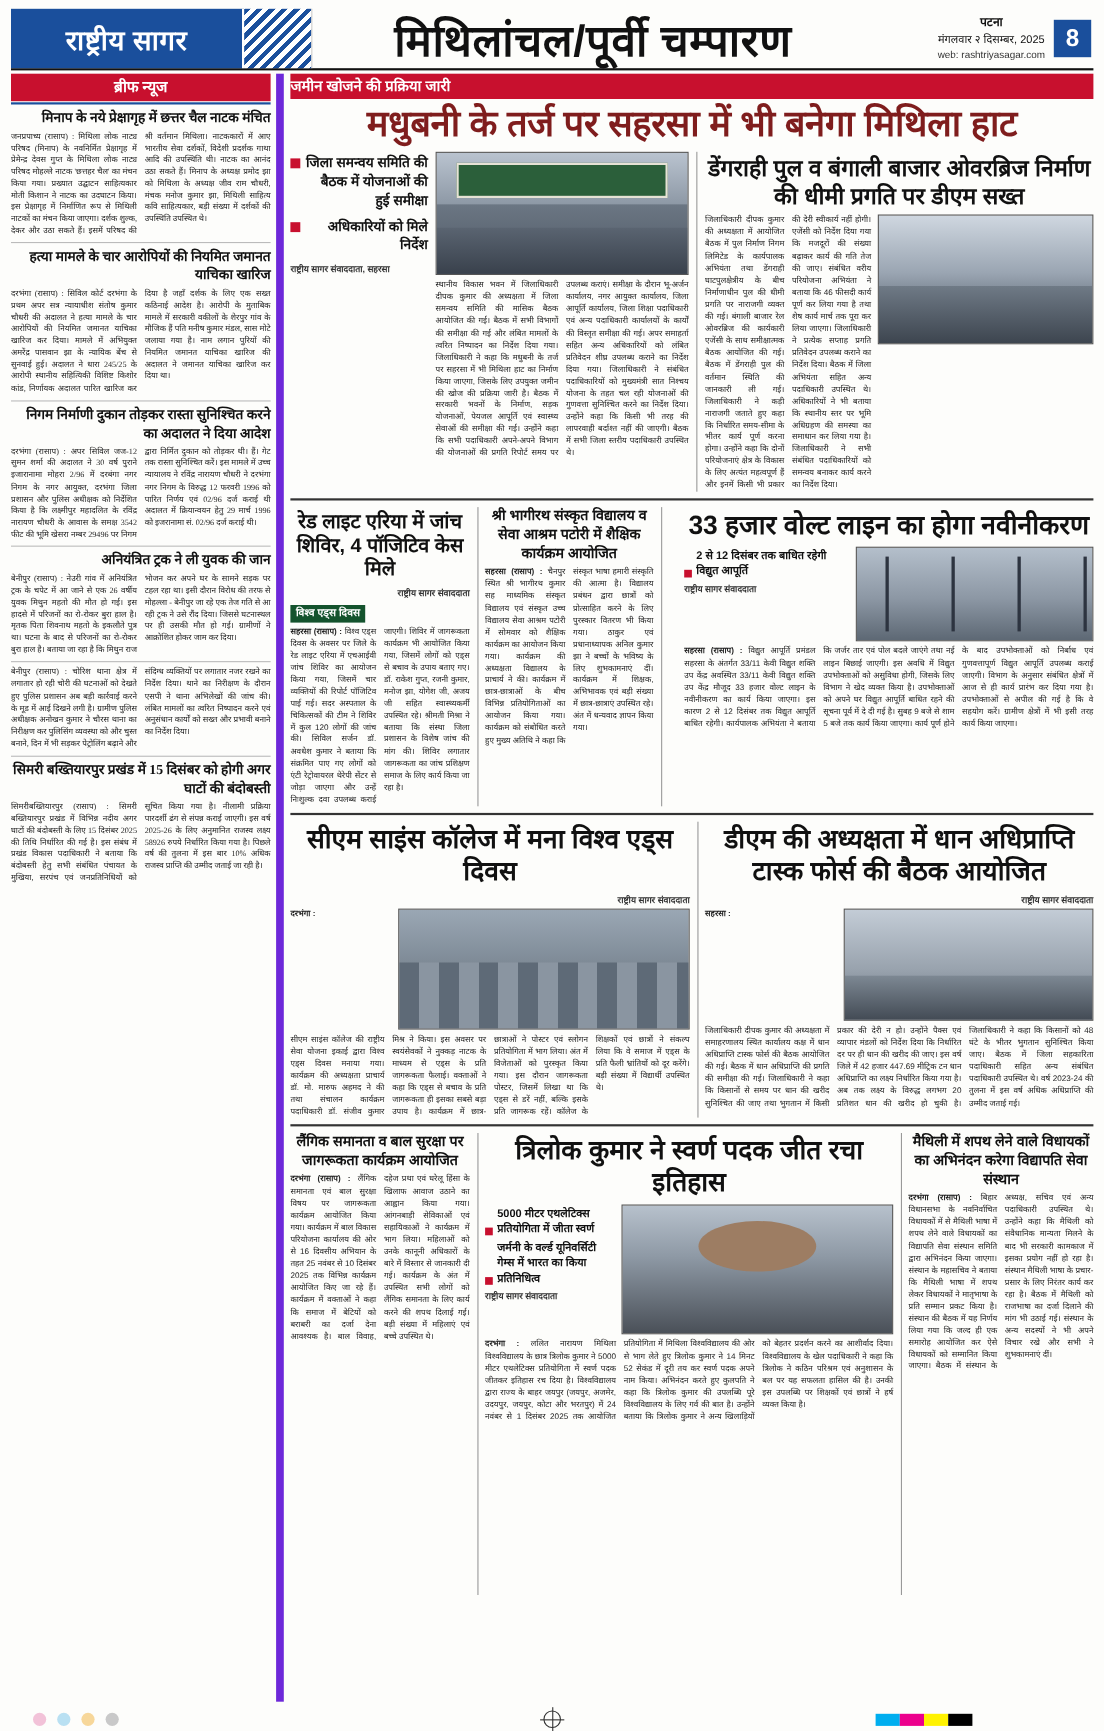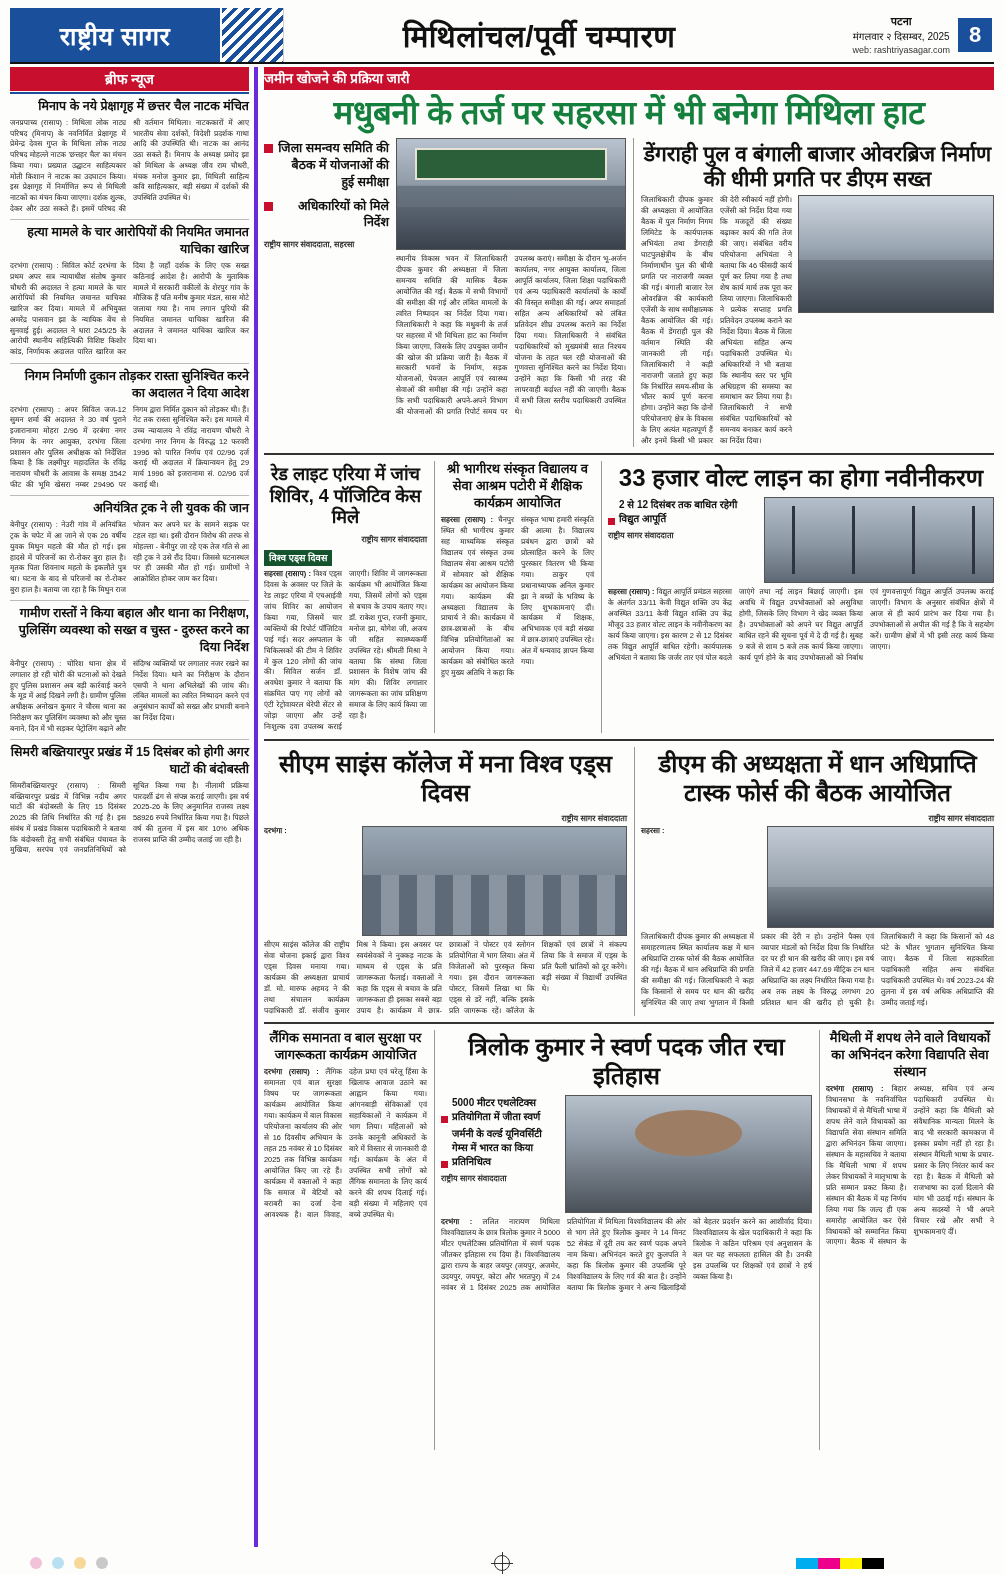--- a/index.html
+++ b/index.html
@@ -51,21 +51,21 @@
     );
     border-right: 1px solid #ccc;
   }
   .mast-center {
     flex: 1;
     display: flex;
     align-items: center;
     justify-content: center;
   }
   .mast-title {
-    font-size: 30px;
+    font-size: 40px;
     font-weight: bold;
     color: #111;
     letter-spacing: 0.5px;
   }
   .mast-right {
     width: 200px;
     display: flex;
     align-items: center;
     justify-content: flex-end;
     gap: 8px;
@@ -92,22 +92,23 @@
   }
 
   
   .content {
     display: flex;
     gap: 6px;
     height: 1480px;
   }
   .col-left {
     width: 248px;
-    border-right: 4px solid #6d28d9;
+    border-right: 7px solid #6d28d9;
     padding-right: 5px;
+    font-family: Liberation Serif, serif;
   }
   .col-main {
     flex: 1;
   }
 
   
   .brief-header {
     background: #c8102e;
     color: #fff;
     text-align: center;
@@ -153,21 +154,21 @@
     text-align: left;
     font-size: 13.5px;
     font-weight: bold;
     padding: 2px 0 3px 0;
     margin-bottom: 4px;
   }
   .lead-title {
     font-size: 33px;
     font-weight: bold;
     text-align: center;
-    color: #15803d;
+    color: #7f1d1d;
     line-height: 1.15;
     margin: 2px 0 6px 0;
     letter-spacing: -0.3px;
   }
 
   
   .row { display: flex; gap: 7px; }
   .vdiv { border-left: 1px solid #999; }
 
   .bullet-list { padding: 2px 0 0 0; }
@@ -397,21 +398,20 @@
         <div class="brief-head">निगम निर्माणी दुकान तोड़कर रास्ता सुनिश्चित करने का अदालत ने दिया आदेश</div>
         <div class="brief-body">दरभंगा (रासाप) : अपर सिविल जज-12 सुमन शर्मा की अदालत ने 30 वर्ष पुराने इजारानामा मोहरा 2/96 में दरबंगा नगर निगम के नगर आयुक्त, दरभंगा जिला प्रशासन और पुलिस अधीक्षक को निर्देशित किया है कि लक्ष्मीपुर महादलित के रविंद्र नारायण चौधरी के आवास के समक्ष 3542 फीट की भूमि खेसरा नम्बर 29496 पर निगम द्वारा निर्मित दुकान को तोड़कर थी। हैं। गेट तक रास्ता सुनिश्चित करें। इस मामले में उच्च न्यायालय ने रविंद्र नारायण चौधरी ने दरभंगा नगर निगम के विरुद्ध 12 फरवरी 1996 को पारित निर्णय एवं 02/96 दर्ज कराई थी अदालत में क्रियान्वयन हेतु 29 मार्च 1996 को इजरानामा सं. 02/96 दर्ज कराई थी।</div>
       </div>
 
       <div class="brief-item">
         <div class="brief-head">अनियंत्रित ट्रक ने ली युवक की जान</div>
         <div class="brief-body">बेनीपुर (रासाप) : नेउरी गांव में अनियंत्रित ट्रक के चपेट में आ जाने से एक 26 वर्षीय युवक मिथुन महतो की मौत हो गई। इस हादसे में परिजनों का रो-रोकर बुरा हाल है। मृतक पिता शिवनाथ महतो के इकलौते पुत्र था। घटना के बाद से परिजनों का रो-रोकर बुरा हाल है। बताया जा रहा है कि मिथुन राज भोजन कर अपने घर के सामने सड़क पर टहल रहा था। इसी दौरान विरोध की तरफ से मोहल्ला - बेनीपुर जा रहे एक तेज गति से आ रही ट्रक ने उसे रौंद दिया। जिससे घटनास्थल पर ही उसकी मौत हो गई। ग्रामीणों ने आक्रोशित होकर जाम कर दिया।</div>
       </div>
 
       <div class="brief-item">
-        <div class="brief-head">गामीण रास्तों ने किया बहाल और थाना का निरीक्षण, पुलिसिंग व्यवस्था को सख्त व चुस्त - दुरुस्त करने का दिया निर्देश</div>
         <div class="brief-body">बेनीपुर (रासाप) : चोरिश थाना क्षेत्र में लगातार हो रही चोरी की घटनाओं को देखते हुए पुलिस प्रशासन अब बड़ी कार्रवाई करने के मूड में आई दिखने लगी है। ग्रामीण पुलिस अधीक्षक अनोखन कुमार ने चौरस थाना का निरीक्षण कर पुलिसिंग व्यवस्था को और चुस्त बनाने, दिन में भी सड़कर पेट्रोलिंग बढ़ाने और संदिग्ध व्यक्तियों पर लगातार नजर रखने का निर्देश दिया। थाने का निरीक्षण के दौरान एसपी ने थाना अभिलेखों की जांच की। लंबित मामलों का त्वरित निष्पादन करने एवं अनुसंधान कार्यों को सख्त और प्रभावी बनाने का निर्देश दिया।</div>
       </div>
 
       <div class="brief-item" style="border-bottom:none">
         <div class="brief-head">सिमरी बख्तियारपुर प्रखंड में 15 दिसंबर को होगी अगर घाटों की बंदोबस्ती</div>
         <div class="brief-body">सिमरीबख्तियारपुर (रासाप) : सिमरी बख्तियारपुर प्रखंड में विभिन्न नदीय अगर घाटों की बंदोबस्ती के लिए 15 दिसंबर 2025 की तिथि निर्धारित की गई है। इस संबंध में प्रखंड विकास पदाधिकारी ने बताया कि बंदोबस्ती हेतु सभी संबंधित पंचायत के मुखिया, सरपंच एवं जनप्रतिनिधियों को सूचित किया गया है। नीलामी प्रक्रिया पारदर्शी ढंग से संपन्न कराई जाएगी। इस वर्ष 2025-26 के लिए अनुमानित राजस्व लक्ष्य 58926 रुपये निर्धारित किया गया है। पिछले वर्ष की तुलना में इस बार 10% अधिक राजस्व प्राप्ति की उम्मीद जताई जा रही है।</div>
       </div>
     </div>
 
     <div class="col-main">
@@ -464,21 +464,21 @@
             <span class="red-badge">विश्व एड्स दिवस</span>
           </div>
           <div class="body-txt cols2"><span class="dateline">सहरसा (रासाप) :</span> <span>विश्व एड्स दिवस के अवसर पर जिले के रेड लाइट एरिया में एचआईवी जांच शिविर का आयोजन किया गया, जिसमें चार व्यक्तियों की रिपोर्ट पॉजिटिव पाई गई। सदर अस्पताल के चिकित्सकों की टीम ने शिविर में कुल 120 लोगों की जांच की। सिविल सर्जन डॉ. अवधेश कुमार ने बताया कि संक्रमित पाए गए लोगों को एंटी रेट्रोवायरल थेरेपी सेंटर से जोड़ा जाएगा और उन्हें निःशुल्क दवा उपलब्ध कराई जाएगी। शिविर में जागरूकता कार्यक्रम भी आयोजित किया गया, जिसमें लोगों को एड्स से बचाव के उपाय बताए गए। डॉ. राकेश गुप्त, रजनी कुमार, मनोज झा, योगेश जी, अजय जी सहित स्वास्थ्यकर्मी उपस्थित रहे। श्रीमती मिश्रा ने बताया कि संस्था जिला प्रशासन के विशेष जांच की मांग की। शिविर लगातार जागरूकता का जांच प्रशिक्षण समाज के लिए कार्य किया जा रहा है।</span></div>
         </div>
 
         <div class="vdiv" style="width:160px;padding-left:6px">
           <div class="sub-kicker">श्री भागीरथ संस्कृत विद्यालय व सेवा आश्रम पटोरी में शैक्षिक कार्यक्रम आयोजित</div>
           <div class="body-txt cols2"><span class="dateline">सहरसा (रासाप) :</span> <span>चैनपुर स्थित श्री भागीरथ कुमार सह माध्यमिक संस्कृत विद्यालय एवं संस्कृत उच्च विद्यालय सेवा आश्रम पटोरी में सोमवार को शैक्षिक कार्यक्रम का आयोजन किया गया। कार्यक्रम की अध्यक्षता विद्यालय के प्राचार्य ने की। कार्यक्रम में छात्र-छात्राओं के बीच विभिन्न प्रतियोगिताओं का आयोजन किया गया। कार्यक्रम को संबोधित करते हुए मुख्य अतिथि ने कहा कि संस्कृत भाषा हमारी संस्कृति की आत्मा है। विद्यालय प्रबंधन द्वारा छात्रों को प्रोत्साहित करने के लिए पुरस्कार वितरण भी किया गया। ठाकुर एवं प्रधानाध्यापक अनिल कुमार झा ने बच्चों के भविष्य के लिए शुभकामनाएं दीं। कार्यक्रम में शिक्षक, अभिभावक एवं बड़ी संख्या में छात्र-छात्राएं उपस्थित रहे। अंत में धन्यवाद ज्ञापन किया गया।</span></div>
         </div>
 
-        <div class="fill vdiv" style="padding-left:6px">
+        <div class="fill vdiv" style="padding-left:20px">
           <div class="section-head lg">33 हजार वोल्ट लाइन का होगा नवीनीकरण</div>
           <div class="colwrap" style="margin-top:3px">
             <div style="width:150px">
               <div class="bullet-mini">
                 <span class="sq-sm"></span>
                 <span>2 से 12 दिसंबर तक बाधित रहेगी विद्युत आपूर्ति</span>
               </div>
               <div class="credit credit-l">राष्ट्रीय सागर संवाददाता</div>
             </div>
             <div class="fill">

